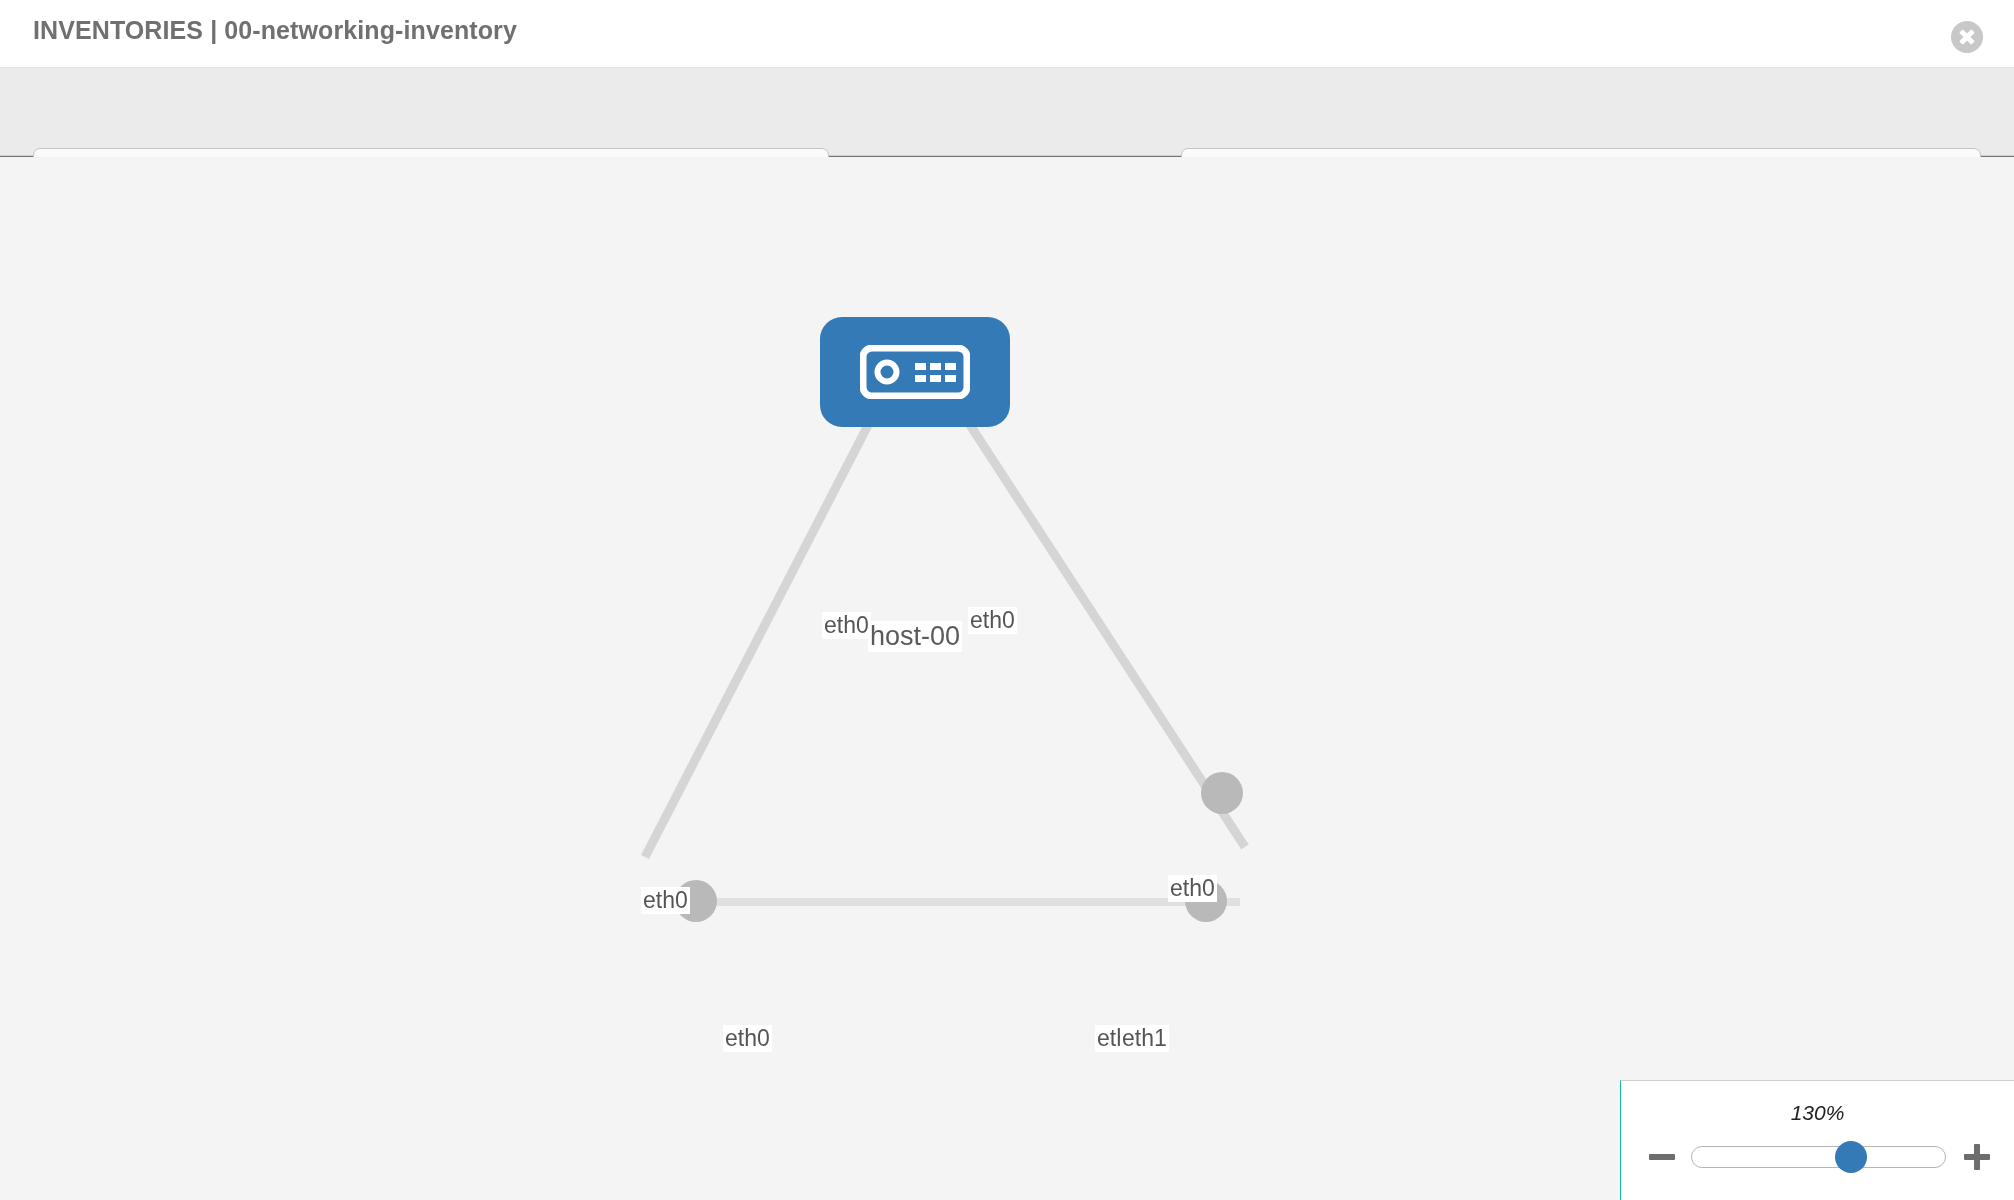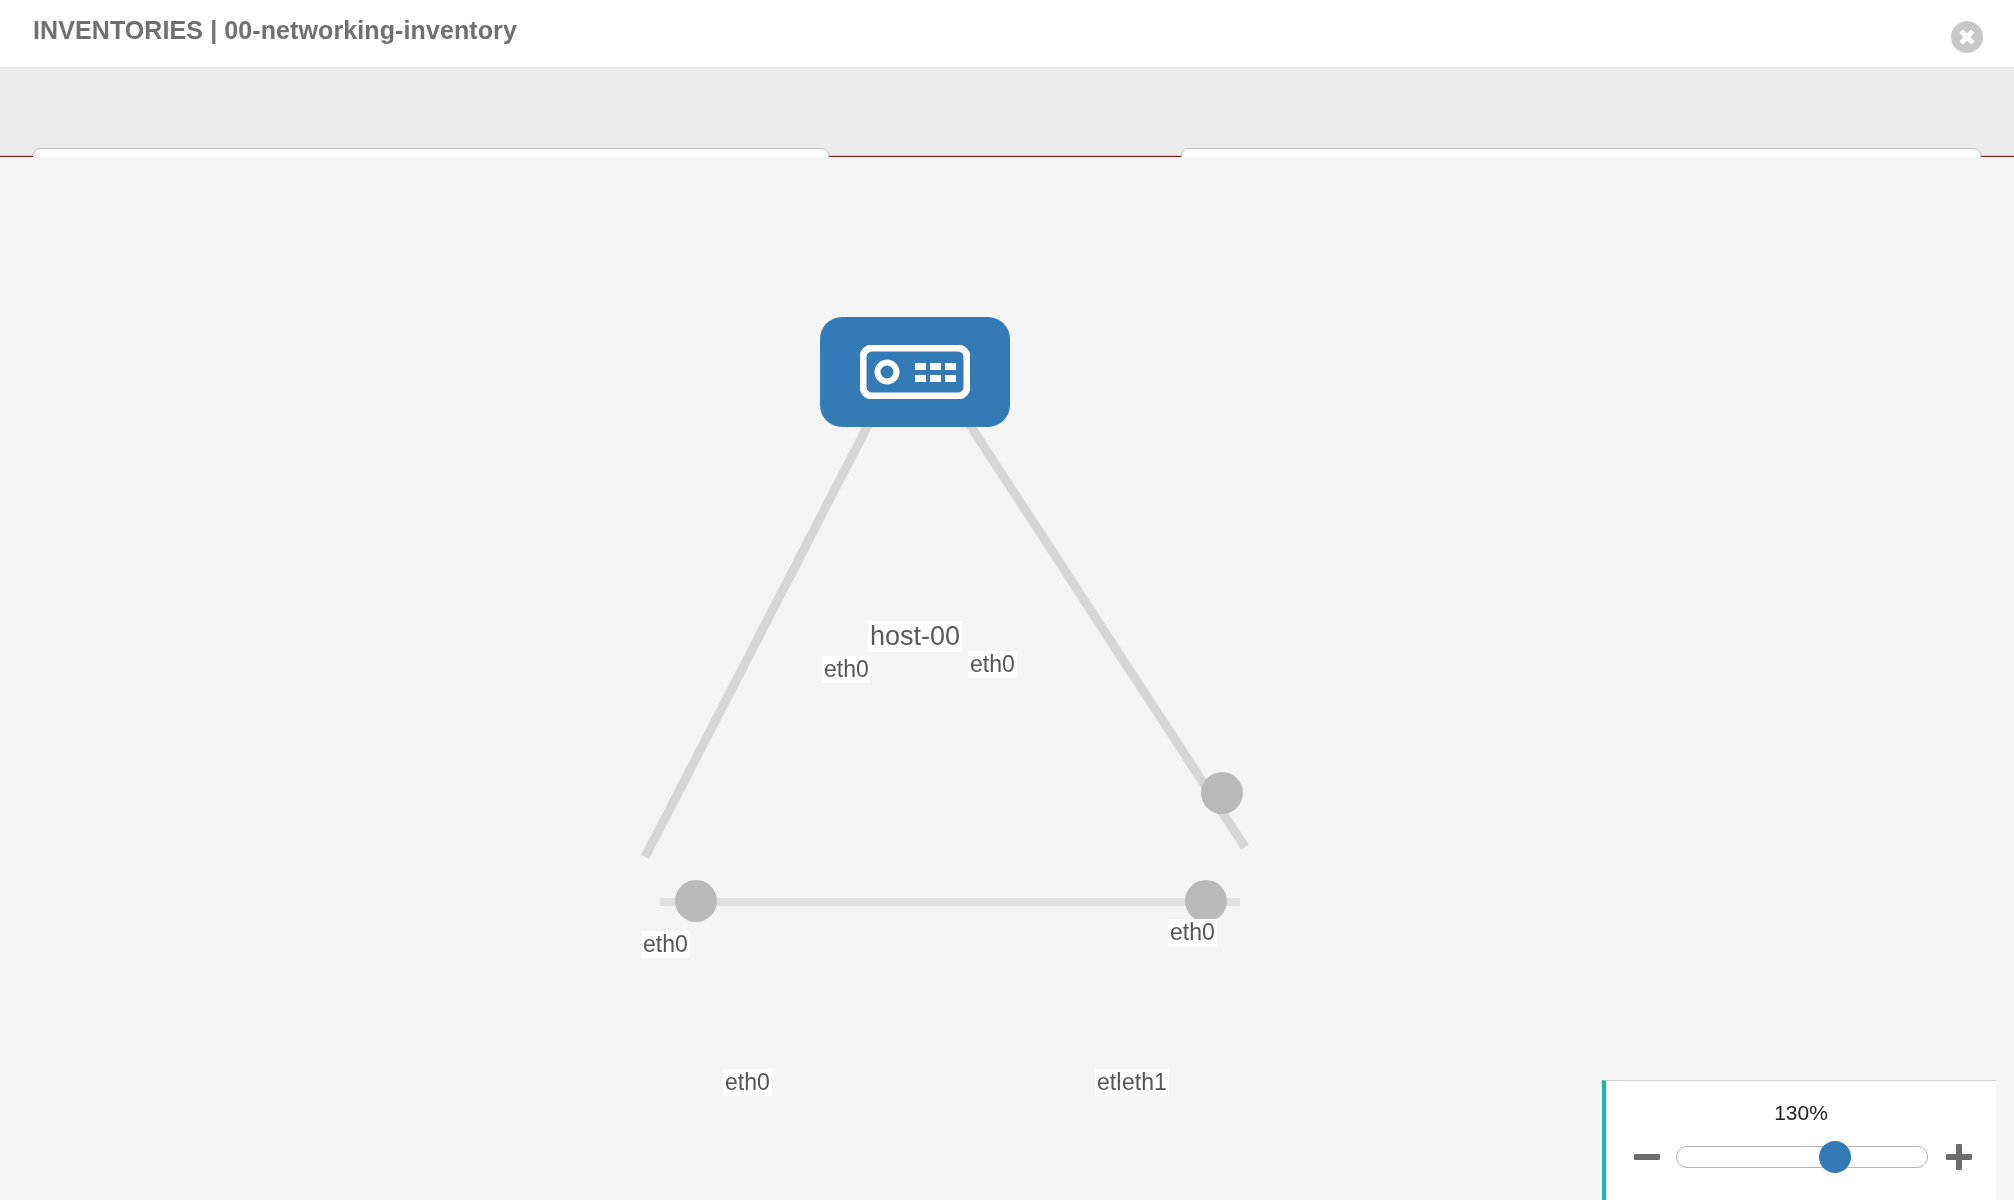--- a/index.html
+++ b/index.html
@@ -9,21 +9,21 @@
     height: 1200px;
     overflow: hidden;
     background: #ffffff;
     font-family: "Liberation Sans", sans-serif;
   }
 
   #app {
     position: relative;
     width: 2014px;
     height: 1200px;
-    background: #7f1d1d;
+    background: #737373;
   }
 
   
   .header {
     position: absolute;
     top: 0; left: 0;
     width: 2014px;
     height: 68px;
     background: #ffffff;
     border-bottom: 1px solid #e3e3e3;
@@ -191,33 +191,33 @@
 
   
   .edge-label {
     position: absolute;
     font-size: 23px;
     color: #555555;
     background: #ffffff;
     padding: 0 2px;
     white-space: nowrap;
     cursor: pointer;
-    margin-top: 44px;
   }
 
   
   .zoom-panel {
     position: absolute;
-    right: 18px;
+    right: 0;
     bottom: 0;
     width: 394px;
     height: 120px;
     background: #ffffff;
     border-top: 1px solid #d0d0d0;
-    border-left: 4px solid #14b8a6;
+    border-left: 1px solid #14b8a6;
+    font-style: italic;
   }
   .zoom-percent {
     position: absolute;
     top: 20px;
     left: 0;
     width: 100%;
     text-align: center;
     font-size: 21px;
     color: #222222;
   }

